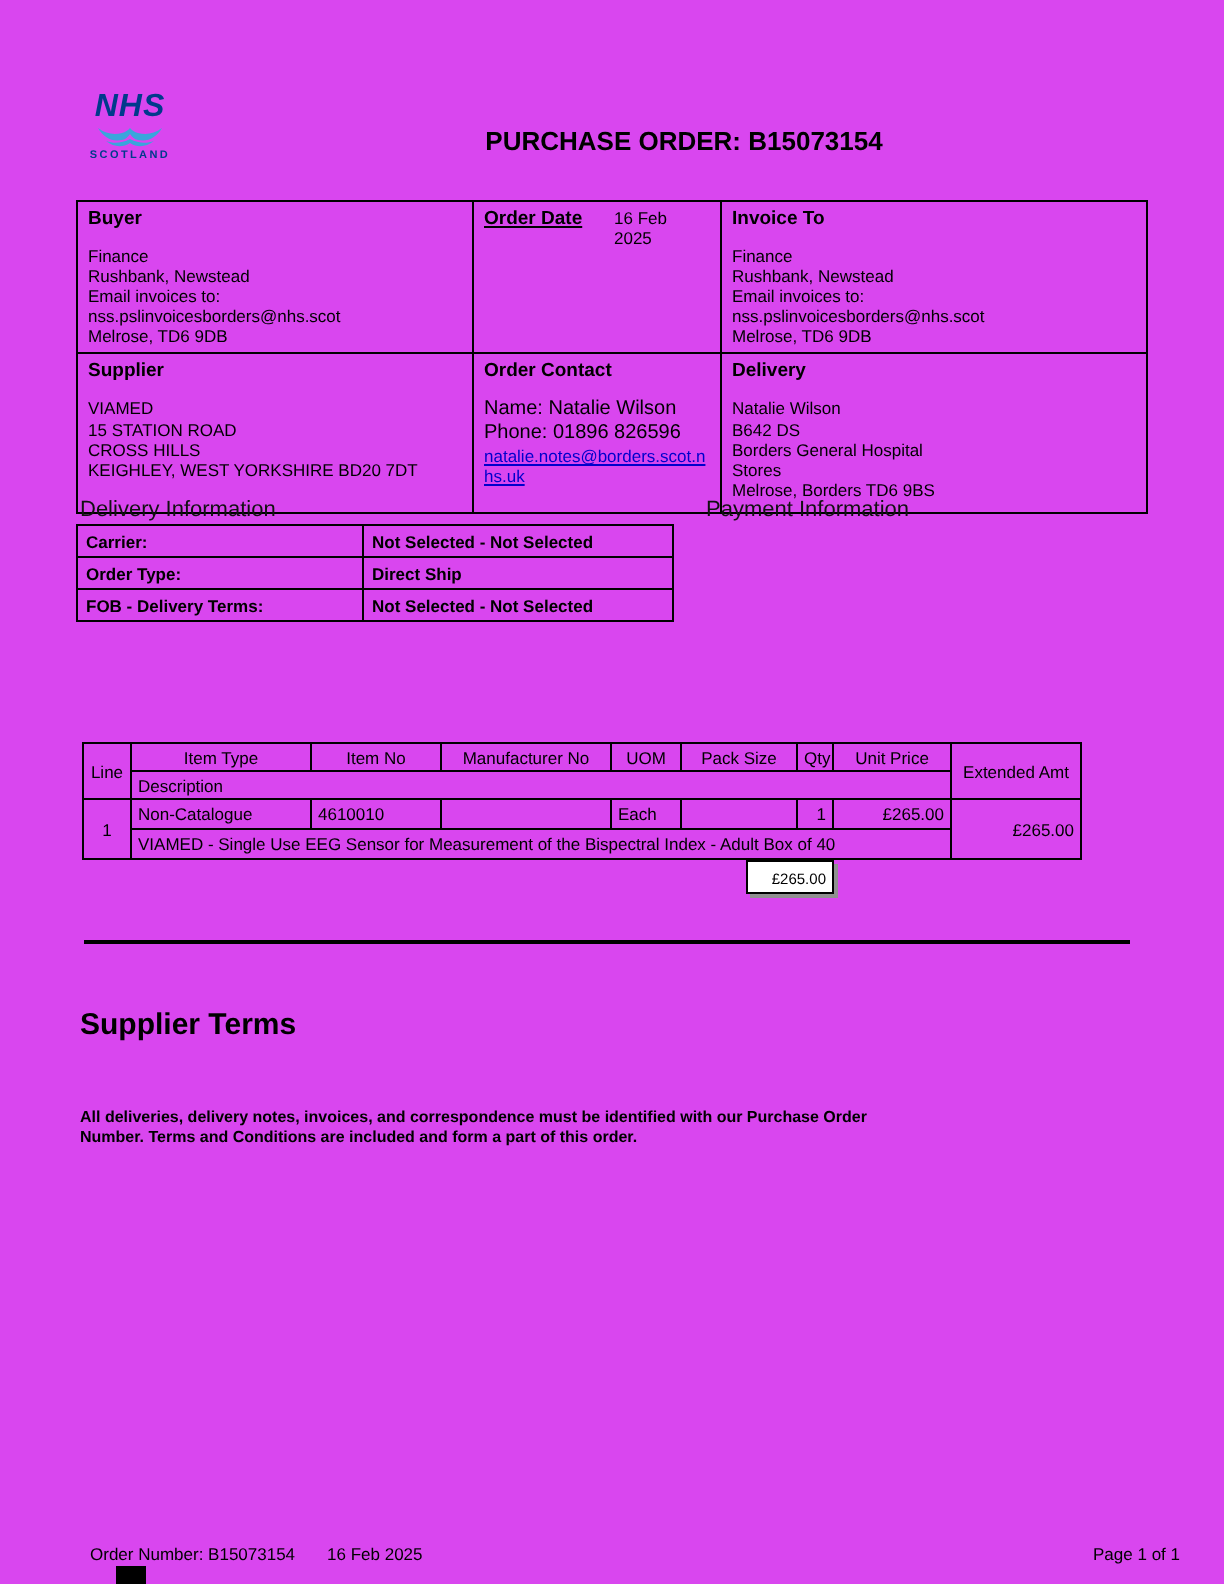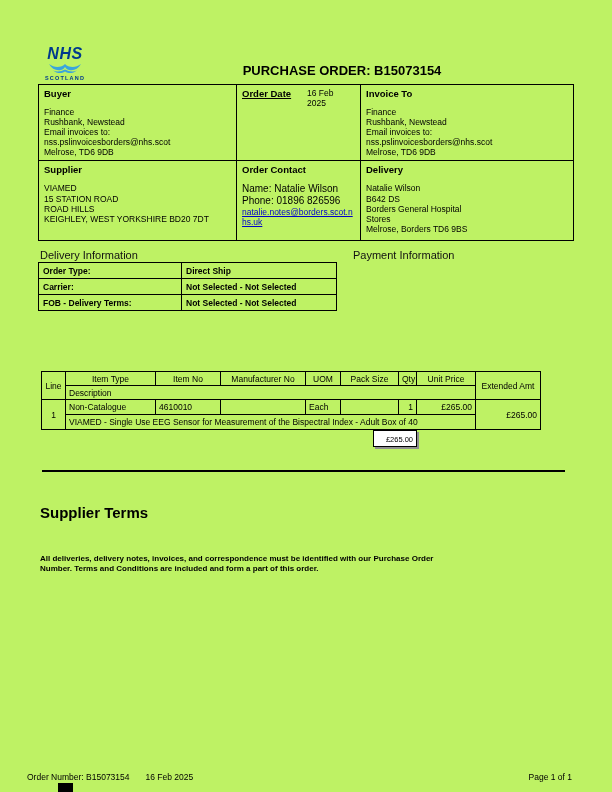--- a/index.html
+++ b/index.html
@@ -1,38 +1,38 @@
 <!DOCTYPE html>
 <html><head>
 <meta charset="utf-8">
 <style>
   * { margin: 0; padding: 0; box-sizing: border-box; }
   html, body { background: #e8e8e8; }
   #page {
     position: relative;
     width: 612px; height: 792px;
-    background: #bef264;
+    background: #d946ef;
     font-family: "Liberation Sans", sans-serif;
     color: #000;
     overflow: hidden;
     margin: 0 auto;
   }
   
   .logo { position: absolute; left: 42px; top: 46px; width: 46px; text-align: center; }
   .logo .nhs { font-size: 16px; font-weight: bold; font-style: italic; color: #003a8c; letter-spacing: 0.5px; line-height: 1; }
   .logo .swoosh { display: block; margin: 1px auto 0 auto; }
   .logo .scotland { font-size: 5.5px; font-weight: bold; color: #003a8c; letter-spacing: 1.2px; margin-top: 1px; }
   
   .po-title {
     position: absolute; left: 112px; top: 63px; width: 460px;
     text-align: center; font-size: 13px; font-weight: bold;
   }
   
   table { border-collapse: collapse; table-layout: fixed; }
-  .hdr-table { position: absolute; left: 38px; top: 84px; width: 535px; }
+  .hdr-table { position: absolute; left: 38px; top: 100px; width: 535px; }
   .hdr-table td { border: 1.5px solid #000; vertical-align: top; padding: 3px 5px; font-size: 8.5px; line-height: 1.18; }
   .hdr-table .r1 td { height: 74px; }
   .hdr-table .r2 td { height: 80px; }
   .cell-label { font-size: 9.5px; font-weight: bold; margin-bottom: 8px; }
   .addr-line { font-size: 8.5px; }
   .od-wrap { display: flex; }
   .od-wrap .cell-label { flex: 1; margin-bottom: 0; text-decoration: underline; }
   .od-value { width: 38px; margin-right: 10px; font-size: 8.5px; line-height: 1.2; }
   .contact-line { font-size: 10px; }
   .email-link { color: #0000cc; text-decoration: underline; font-size: 8.5px; word-break: break-all; display: inline-block; width: 112px; line-height: 1.2; }
@@ -59,21 +59,21 @@
   }
   .total-value {
     width: 44px; height: 17px; border: 1.2px solid #000; background: #fff;
     font-size: 7.5px; text-align: right; padding: 4px 3px 0 0;
     box-shadow: 2px 2px 0 #909090; margin-left: 1px;
   }
   
   .mid-rule { position: absolute; left: 42px; top: 470px; width: 523px; border-top: 2px solid #000; }
   .terms-heading { position: absolute; left: 40px; top: 504px; font-size: 15px; font-weight: bold; }
   .terms-body { position: absolute; left: 40px; top: 554px; width: 420px; font-size: 8px; font-weight: bold; line-height: 1.3; }
-  .footer { position: absolute; left: 27px; top: 772px; width: 545px; display: flex; font-size: 8.5px; }
+  .footer { position: absolute; left: 45px; top: 772px; width: 545px; display: flex; font-size: 8.5px; }
   .footer .date { margin-left: 16px; }
   .footer .spacer { flex: 1; }
   .edge-mark { position: absolute; left: 58px; top: 783px; width: 15px; height: 9px; background: #000; }
 </style>
 </head>
 <body>
 
 <div id="page">
 
   <div class="logo">
@@ -116,21 +116,21 @@
         <div class="addr-line">Email invoices to:</div>
         <div class="addr-line">nss.pslinvoicesborders@nhs.scot</div>
         <div class="addr-line">Melrose,    TD6 9DB</div>
       </td>
     </tr>
     <tr class="r2">
       <td>
         <div class="cell-label">Supplier</div>
         <div class="addr-line">VIAMED</div>
         <div class="addr-line">15 STATION ROAD</div>
-        <div class="addr-line">ROAD HILLS</div>
+        <div class="addr-line">CROSS HILLS</div>
         <div class="addr-line">KEIGHLEY, WEST YORKSHIRE BD20 7DT</div>
       </td>
       <td>
         <div class="cell-label">Order Contact</div>
         <div class="contact-line">Name: Natalie Wilson</div>
         <div class="contact-line">Phone: 01896 826596</div>
         <a class="email-link" href="#">natalie.notes@borders.scot.nhs.uk</a>
       </td>
       <td>
         <div class="cell-label">Delivery</div>
@@ -145,26 +145,26 @@
     </table>
 
   <div class="info-heading" style="left:40px; top:249px;">Delivery Information</div>
   <table class="del-table info-table">
     <colgroup>
         <col style="width:143px">
         <col style="width:155px">
       </colgroup>
     <tbody>
         <tr>
+      <td>Carrier:</td>
+      <td>Not Selected  - Not Selected</td>
+    </tr>
+    <tr>
       <td>Order Type:</td>
       <td>Direct Ship</td>
-    </tr>
-    <tr>
-      <td>Carrier:</td>
-      <td>Not Selected  - Not Selected</td>
     </tr>
     <tr>
       <td>FOB - Delivery Terms:</td>
       <td>Not Selected  - Not Selected</td>
     </tr>
   </tbody>
     </table>
 
   <div class="info-heading" style="left:353px; top:249px;">Payment Information</div>
 

